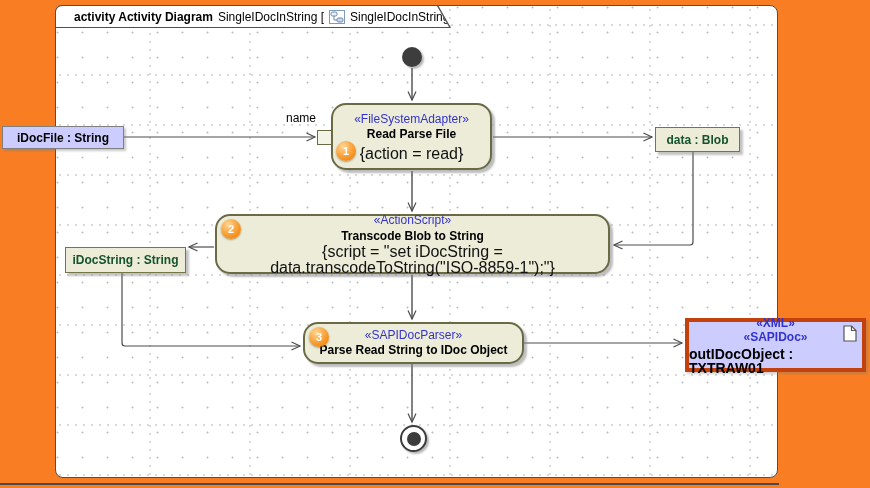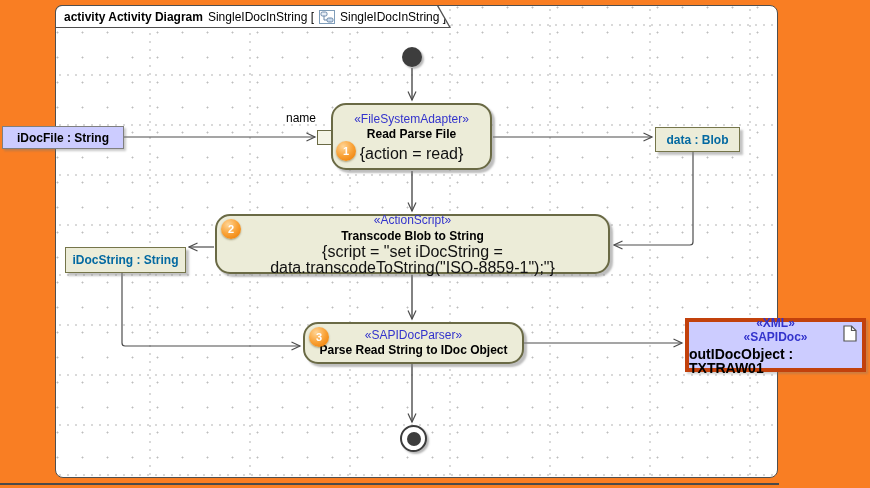--- a/index.html
+++ b/index.html
@@ -31,41 +31,41 @@
   }
   #bottom-line{position:absolute;left:0;top:483px;width:779px;height:2px;background:#4a4a4a;z-index:1;}
 
   
   #tab{position:absolute;left:55px;top:5px;width:396px;height:23px;z-index:3;
        background:#4f4f4f;clip-path:polygon(0 0,calc(100% - 13px) 0,100% 100%,0 100%);
        border-top-left-radius:7px;}
   #tab-inner{position:absolute;left:1px;top:1px;right:2px;bottom:1px;background:#ffffff;
        clip-path:polygon(0 0,calc(100% - 12px) 0,100% 100%,0 100%);
        border-top-left-radius:6px;display:flex;align-items:center;gap:5px;
-       padding-left:8px;font-size:12px;white-space:nowrap;color:#000;}
+       padding-left:18px;font-size:12px;white-space:nowrap;color:#000;}
   .tab-bold{font-weight:bold;}
   .mini-icon{display:inline-block;width:16px;height:14px;background:#fff;border:1px solid #7f9db9;position:relative;flex:none;}
 
   
   #flows{position:absolute;left:0;top:0;z-index:2;pointer-events:none;}
 
   
   .action{position:absolute;z-index:4;background:var(--node-fill);
     border:2px solid var(--node-border);border-radius:15px;
     box-shadow:3px 3px 2px rgba(135,135,135,.55);
     display:flex;flex-direction:column;align-items:center;justify-content:center;
     text-align:center;line-height:15px;}
   .stereo{color:var(--stereo-blue);font-size:12px;}
   .aname{font-weight:bold;font-size:12px;color:#000;}
   .aprop{font-size:16px;color:#111;}
 
   .objbox{position:absolute;z-index:4;background:var(--node-fill);
     border:1px solid #75754a;box-shadow:3px 3px 2px rgba(135,135,135,.5);
     display:flex;align-items:center;justify-content:center;
-    font-weight:bold;font-size:12px;color:#0369a1;}
+    font-weight:bold;font-size:12px;color:#14532d;}
 
   .lavbox{position:absolute;z-index:4;background:var(--lavender);
     display:flex;align-items:center;justify-content:center;
     font-weight:bold;font-size:12px;color:#000;}
   #box-idocfile{border:1px solid #7f7f7f;box-shadow:2px 2px 2px rgba(120,120,120,.4);}
   #box-outidoc{border:4px solid #c2410c;flex-direction:column;line-height:14px;box-shadow:2px 2px 2px rgba(120,120,120,.35);}
   #box-outidoc .stereo{font-size:12px;}
   #box-outidoc .aname{margin-top:3px;font-size:14px;}
   .doc-icon{position:absolute;right:5px;top:3px;}
 

